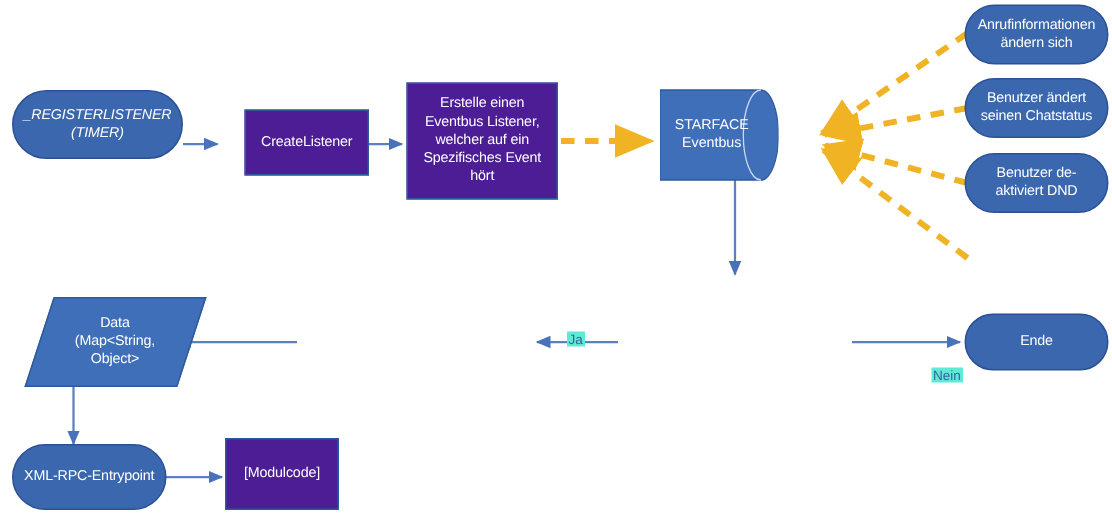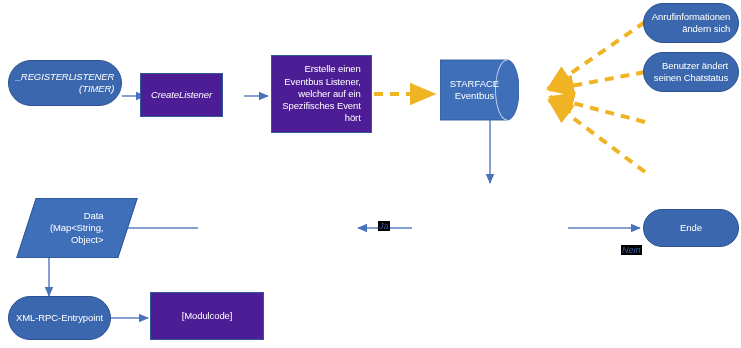--- a/index.html
+++ b/index.html
@@ -32,21 +32,20 @@
     color: #ffffff;
     font-size: 9.5px;
     line-height: 12.2px;
     letter-spacing: -0.1px;
     z-index: 3;
   }
   .node .lbl {
     display: block;
     white-space: pre-line;
     padding: 0 3px;
-    text-align: right;
   }
   
   .shape-rect {
     background: #4c1d95;
     border: 1px solid #2e5a9c;
   }
   .shape-stadium {
     background: #3a67ad;
     border: 1.2px solid #2b5194;
     border-radius: 999px;
@@ -60,25 +59,24 @@
     transform: skewX(18deg);
   }
   .shape-diamond-wrap {
     position: absolute;
     z-index: 3;
   }
   .edge-label {
     position: absolute;
     color: #3a5fa0;
     font-size: 9px;
-    background: #000000;
+    background: #5eead4;
     padding: 0 1px;
     z-index: 4;
     font-family: "Liberation Sans", sans-serif;
-    font-style: italic;
   }
   
   .cyl-wrap { position: absolute; z-index: 3; }
   .cyl-body {
     position: absolute;
     left: 0; top: 0;
     width: 100%; height: 100%;
   }
   .cyl-text {
     position: absolute;
@@ -129,21 +127,21 @@
       <line x1="645" y1="122" x2="550" y2="97"></line>
       <line x1="645" y1="172" x2="549" y2="100"></line>
     </g>
   </svg>
 
   <div class="node shape-stadium" style="left:8px; top:60px; width:114px; height:46px;font-style:italic;">
     <span class="lbl">_REGISTERLISTENER
 (TIMER)</span>
   </div>
 
-  <div class="node shape-rect" style="left:140px; top:73px; width:83px; height:44px;font-style:italic;">
+  <div class="node shape-rect" style="left:163px; top:73px; width:83px; height:44px;">
     <span class="lbl">CreateListener</span>
   </div>
 
   <div class="node shape-rect" style="left:271px; top:55px; width:101px; height:78px;">
     <span class="lbl">Erstelle einen
 Eventbus Listener,
 welcher auf ein
 Spezifisches Event
 hört</span>
   </div>
@@ -160,38 +158,42 @@
   <div class="node shape-stadium" style="left:643px; top:3px; width:96px; height:40px;">
     <span class="lbl">Anrufinformationen
 ändern sich</span>
   </div>
 
   <div class="node shape-stadium" style="left:643px; top:52px; width:96px; height:40px;">
     <span class="lbl">Benutzer ändert
 seinen Chatstatus</span>
   </div>
 
+  <div class="node shape-stadium" style="left:643px; top:102px; width:96px; height:40px;">
+    <span class="lbl">Benutzer de-
+aktiviert DND</span>
+  </div>
 
 
 
   <div class="node shape-stadium" style="left:643px; top:209px; width:96px; height:38px;">
     <span class="lbl">Ende</span>
   </div>
 
 
   <div class="node shape-para" style="left:26px; top:198px; width:102px; height:60px;">
     <span class="lbl">Data
 (Map&lt;String,
 Object&gt;</span>
   </div>
 
   <div class="node shape-stadium" style="left:8px; top:296px; width:103px; height:44px;">
     <span class="lbl">XML-RPC-Entrypoint</span>
   </div>
 
-  <div class="node shape-rect" style="left:150px; top:292px; width:114px; height:48px;">
+  <div class="node shape-rect" style="left:150px; top:292px; width:76px; height:48px;">
     <span class="lbl">[Modulcode]</span>
   </div>
 
   <span class="edge-label" style="left:378px; top:221px;">Ja</span>
   <span class="edge-label" style="left:621px; top:221px;margin-top:24px;">Nein</span>
 
 </div>
 
 </body></html>

